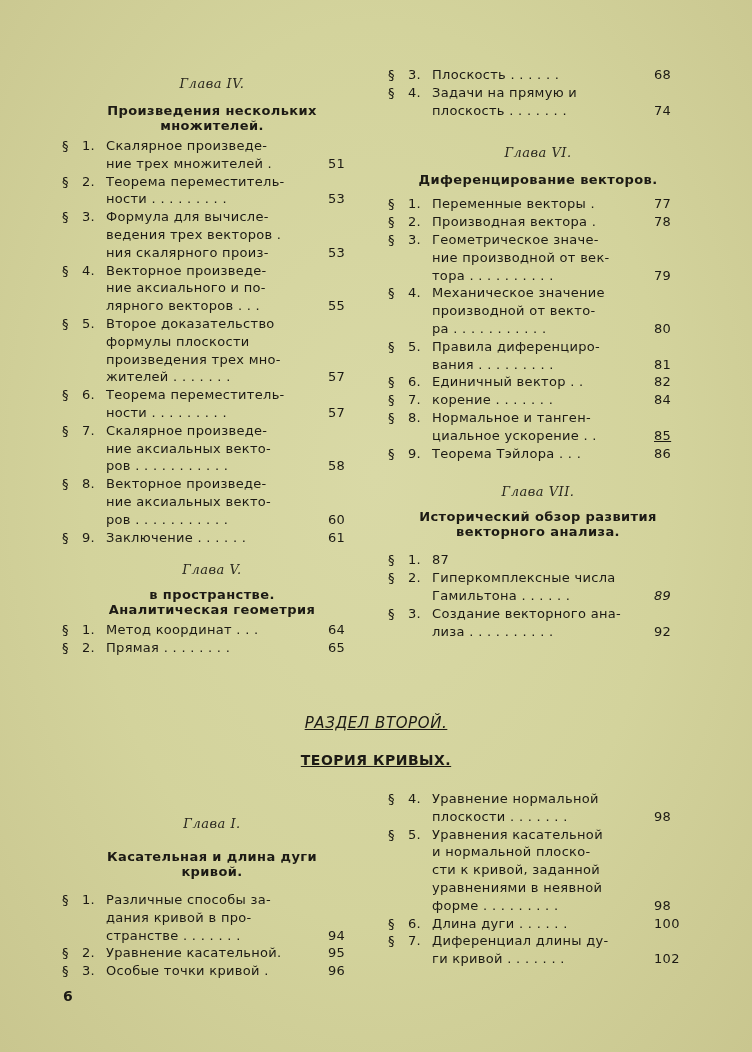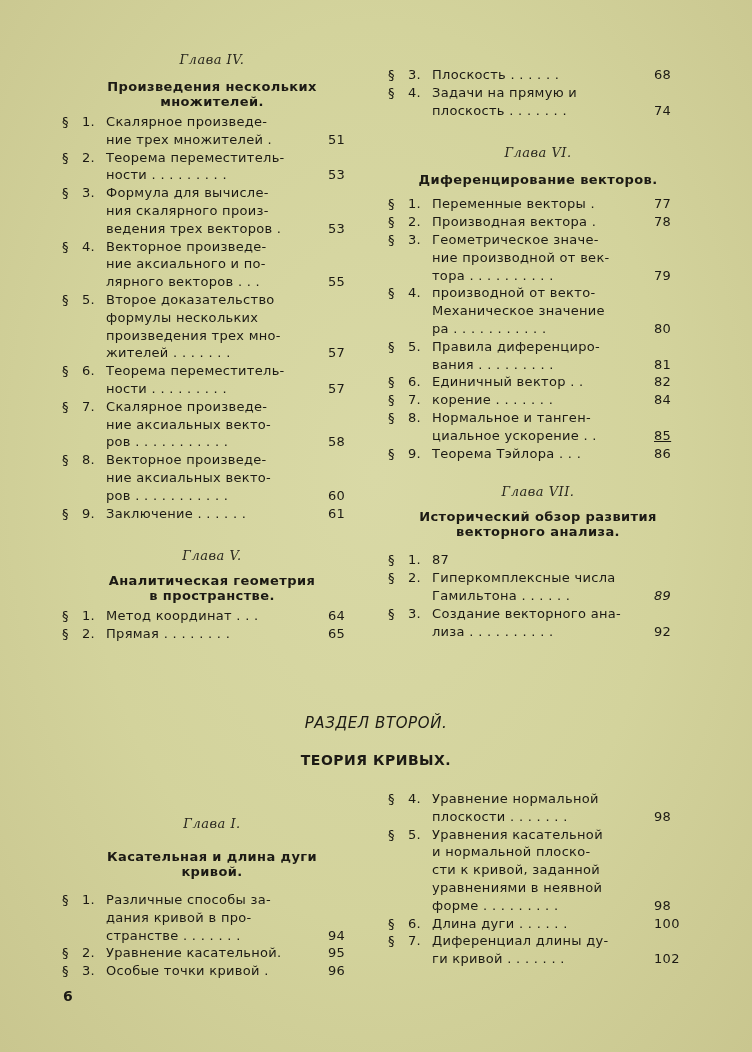--- a/index.html
+++ b/index.html
@@ -22,30 +22,30 @@
     font-weight:bold; font-size:13px; text-align:center;
     line-height:15px; letter-spacing:0.4px;
   }
   .entry { display:flex; font-size:13px; line-height:17.8px; letter-spacing:0.3px; }
   .sec { width:20px; flex:none; }
   .num { width:24px; flex:none; }
   .txt { flex:1; }
   .pg { width:34px; flex:none; text-align:left; }
   .line { display:block; text-align:justify; }
   .part {
-    position:absolute; left:0; width:752px; text-align:center;
+    position:absolute; left:0; width:752px; text-align:center;text-decoration:underline;
   }
   .part-title { font-style:italic; font-size:15px; letter-spacing:0.6px; top:714px; }
   .part-sub { font-weight:bold; font-size:14px; top:752px; letter-spacing:0.5px;}
   .pagenum { position:absolute; left:63px; top:988px; font-size:14px; font-weight:bold; }
 </style>
 </head>
 <body>
 
-<div class="col left" style="top:52px;">
+<div class="col left" style="top:76px;">
   <div class="chap">Глава IV.</div>
   <div class="title" style="margin-top:12px;">
     <div>Произведения нескольких</div>
     <div>множителей.</div>
   </div>
   <div style="margin-top:4px;" id="ch4-list">
       <div class="entry">
         <span class="sec">§</span>
         <span class="num">1.</span>
         <span class="txt">
@@ -61,41 +61,41 @@
           <span class="line">Теорема переместитель-</span>
           <span class="line">ности . . . . . . . . .</span>
         </span>
         <span class="pg" style="align-self: flex-end;">53</span>
       </div>
       <div class="entry">
         <span class="sec">§</span>
         <span class="num">3.</span>
         <span class="txt">
           <span class="line">Формула для вычисле-</span>
+          <span class="line">ведения трех векторов .</span>
           <span class="line">ния скалярного произ-</span>
-          <span class="line">ведения трех векторов .</span>
         </span>
         <span class="pg" style="align-self: flex-end;">53</span>
       </div>
       <div class="entry">
         <span class="sec">§</span>
         <span class="num">4.</span>
         <span class="txt">
           <span class="line">Векторное произведе-</span>
           <span class="line">ние аксиального и по-</span>
           <span class="line">лярного векторов . . .</span>
         </span>
         <span class="pg" style="align-self: flex-end;">55</span>
       </div>
       <div class="entry">
         <span class="sec">§</span>
         <span class="num">5.</span>
         <span class="txt">
           <span class="line">Второе доказательство</span>
-          <span class="line">формулы нескольких</span>
+          <span class="line">формулы плоскости</span>
           <span class="line">произведения трех мно-</span>
           <span class="line">жителей . . . . . . .</span>
         </span>
         <span class="pg" style="align-self: flex-end;">57</span>
       </div>
       <div class="entry">
         <span class="sec">§</span>
         <span class="num">6.</span>
         <span class="txt">
           <span class="line">Теорема переместитель-</span>
@@ -126,24 +126,24 @@
       <div class="entry">
         <span class="sec">§</span>
         <span class="num">9.</span>
         <span class="txt">
           <span class="line">Заключение . . . . . .</span>
         </span>
         <span class="pg" style="align-self: flex-end;">61</span>
       </div>
     </div>
 
-  <div class="chap" style="margin-top:26px;">Глава V.</div>
+  <div class="chap" style="margin-top:16px;">Глава V.</div>
   <div class="title" style="margin-top:10px;">
+    <div>в пространстве.</div>
     <div>Аналитическая геометрия</div>
-    <div>в пространстве.</div>
   </div>
   <div style="margin-top:4px;" id="ch5a-list">
       <div class="entry">
         <span class="sec">§</span>
         <span class="num">1.</span>
         <span class="txt">
           <span class="line">Метод координат . . .</span>
         </span>
         <span class="pg" style="align-self: flex-end;">64</span>
       </div>
@@ -207,22 +207,22 @@
           <span class="line">Геометрическое значе-</span>
           <span class="line">ние производной от век-</span>
           <span class="line">тора . . . . . . . . . .</span>
         </span>
         <span class="pg" style="align-self: flex-end;">79</span>
       </div>
       <div class="entry">
         <span class="sec">§</span>
         <span class="num">4.</span>
         <span class="txt">
+          <span class="line">Механическое значение</span>
           <span class="line">производной от векто-</span>
-          <span class="line">Механическое значение</span>
           <span class="line">ра . . . . . . . . . . .</span>
         </span>
         <span class="pg" style="align-self: flex-end;">80</span>
       </div>
       <div class="entry">
         <span class="sec">§</span>
         <span class="num">5.</span>
         <span class="txt">
           <span class="line">Правила диференциро-</span>
           <span class="line">вания . . . . . . . . .</span>

